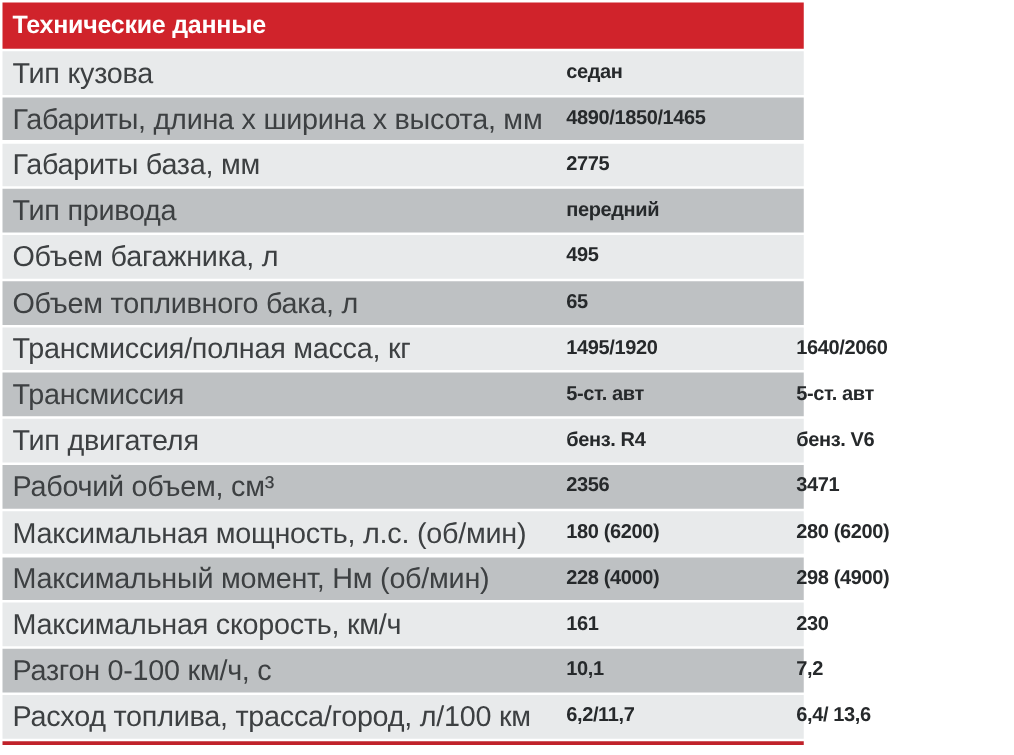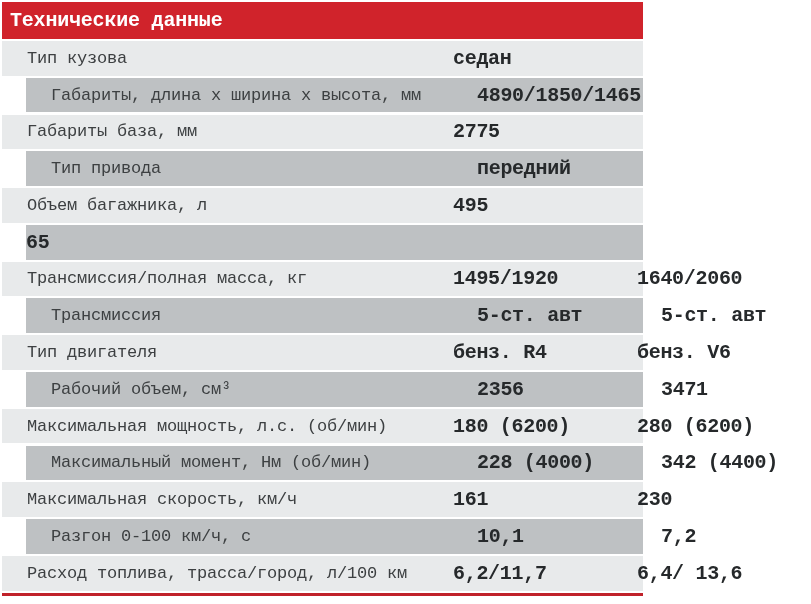--- a/index.html
+++ b/index.html
@@ -9,21 +9,20 @@
     width: 811px;
     height: 604px;
     font-family: "Liberation Sans", sans-serif;
     overflow: hidden;
   }
   .table-wrap {
     position: absolute;
     left: 2px;
     top: 2px;
     width: 641px;
-    font-family: Liberation Mono, monospace;
   }
   .header-row {
     height: 37px;
     background: var(--header-bg, #d0232b);
     display: flex;
     align-items: center;
     padding-left: 8px;
     margin-bottom: 2px;
     box-sizing: border-box;
   }
@@ -33,32 +32,32 @@
     font-weight: bold;
     letter-spacing: -0.2px;
   }
   .row {
     height: 34.6px;
     margin-bottom: 2.2px;
     display: flex;
     align-items: center;
   }
   .row.light { background: var(--row-light, #e8eaeb); }
-  .row.dark  { background: var(--row-dark,  #bec1c3); margin-left: 24px; }
+  .row.dark  { background: var(--row-dark,  #bec1c3); }
   .cell-label {
     flex: 0 0 451px;
-    padding-left: 25px;
+    padding-left: 8px;
     box-sizing: border-box;
-    font-size: 17px;
+    font-size: 23px;
     color: var(--label-color, #3d4042);
     letter-spacing: -0.2px;
     white-space: nowrap;
   }
   .cell-value {
-    font-size: 20px;
+    font-size: 16px;
     font-weight: bold;
     color: var(--value-color, #26292b);
     letter-spacing: -0.3px;
     white-space: nowrap;
   }
   .cell-v1 { flex: 0 0 184px; }
   .cell-v2 { flex: 1 1 auto; }
   .bottom-line {
     height: 3px;
     margin-top: 2.5px;
@@ -98,20 +97,21 @@
     <span class="cell-value cell-v2"></span>
   </div>
 
   <div class="row light">
     <span class="cell-label">Объем багажника, л</span>
     <span class="cell-value cell-v1">495</span>
     <span class="cell-value cell-v2"></span>
   </div>
 
   <div class="row dark">
+    <span class="cell-label">Объем топливного бака, л</span>
     <span class="cell-value cell-v1">65</span>
     <span class="cell-value cell-v2"></span>
   </div>
 
   <div class="row light">
     <span class="cell-label">Трансмиссия/полная масса, кг</span>
     <span class="cell-value cell-v1">1495/1920</span>
     <span class="cell-value cell-v2">1640/2060</span>
   </div>
 
@@ -135,21 +135,21 @@
 
   <div class="row light">
     <span class="cell-label">Максимальная мощность, л.с. (об/мин)</span>
     <span class="cell-value cell-v1">180 (6200)</span>
     <span class="cell-value cell-v2">280 (6200)</span>
   </div>
 
   <div class="row dark">
     <span class="cell-label">Максимальный момент, Нм (об/мин)</span>
     <span class="cell-value cell-v1">228 (4000)</span>
-    <span class="cell-value cell-v2">342 (4400)</span>
+    <span class="cell-value cell-v2">298 (4900)</span>
   </div>
 
   <div class="row light">
     <span class="cell-label">Максимальная скорость, км/ч</span>
     <span class="cell-value cell-v1">161</span>
     <span class="cell-value cell-v2">230</span>
   </div>
 
   <div class="row dark">
     <span class="cell-label">Разгон 0-100 км/ч, с</span>

